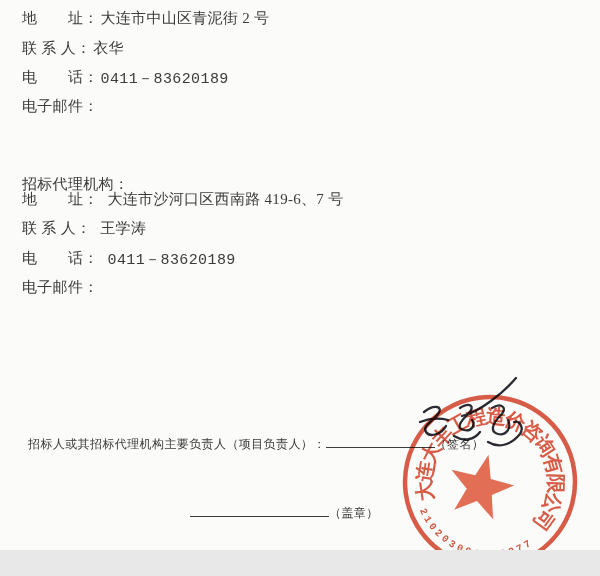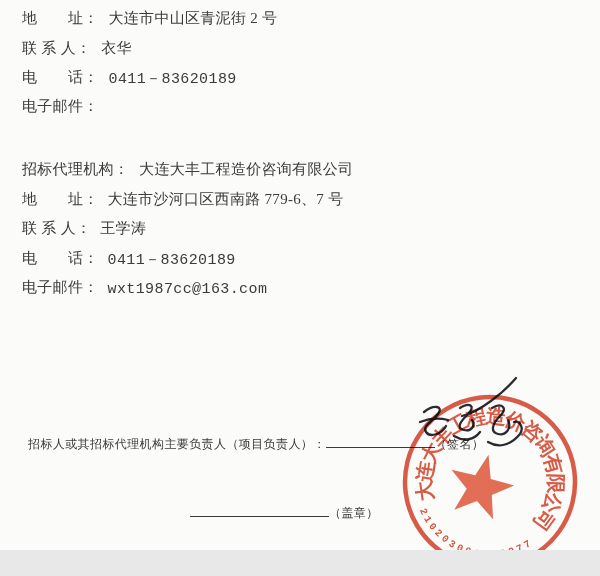--- a/index.html
+++ b/index.html
@@ -7,21 +7,21 @@
     position:relative;width:600px;height:550px;overflow:hidden;
     background:#fbfbf9;
     font-family:"Liberation Serif","DejaVu Serif",serif;
     color:#3b3b3b;
   }
   .row{
     position:absolute;left:22px;display:flex;align-items:baseline;
     font-size:15px;line-height:17px;letter-spacing:.3px;z-index:2;
   }
   .lbl{white-space:pre;}
-  .val{margin-left:10px;white-space:pre;}
+  .val{margin-left:2px;white-space:pre;}
   .val.mono{
     font-family:"Liberation Mono","DejaVu Sans Mono",monospace;
     font-size:15px;letter-spacing:.4px;position:relative;top:.5px;
   }
   .val.indent{margin-left:9px;}
   .signline{
     position:absolute;display:flex;align-items:baseline;
     font-size:12px;line-height:19px;letter-spacing:.4px;
     z-index:2;mix-blend-mode:multiply;white-space:pre;
   }
@@ -71,39 +71,37 @@
     <span class="val">衣华</span>
   </div>
   <div class="row" style="top:69px">
     <span class="lbl">电　　话：</span>
     <span class="val mono">0411－83620189</span>
   </div>
   <div class="row" style="top:98px">
     <span class="lbl">电子邮件：</span>
   </div>
 
-  <div class="row" style="top:161px">
+  <div class="row" style="top:176px">
     <span class="lbl">招标代理机构：</span>
-    <span class="val">大连大丰工程造价咨询有限公司</span>
   </div>
   <div class="row" style="top:191px">
     <span class="lbl">地　　址：</span>
-    <span class="val indent">大连市沙河口区西南路 779-6、7 号</span>
+    <span class="val indent">大连市沙河口区西南路 419-6、7 号</span>
   </div>
   <div class="row" style="top:220px">
     <span class="lbl">联 系 人：</span>
     <span class="val indent">王学涛</span>
   </div>
   <div class="row" style="top:250px">
     <span class="lbl">电　　话：</span>
     <span class="val mono indent">0411－83620189</span>
   </div>
   <div class="row" style="top:279px">
     <span class="lbl">电子邮件：</span>
-    <span class="val mono indent">wxt1987cc@163.com</span>
   </div>
 
   <svg id="seal" viewBox="0 0 184 184">
     <g id="seal-group" transform="rotate(14 92 92)">
       <circle class="seal-ring-circle" cx="92" cy="92" r="85"></circle>
       <g id="seal-ring">
           <text x="30.8" y="116.7" transform="rotate(-112.0 30.8 116.7)" class="seal-char">大</text>
           <text x="26.2" y="97.5" transform="rotate(-94.8 26.2 97.5)" class="seal-char">连</text>
           <text x="27.6" y="77.8" transform="rotate(-77.5 27.6 77.8)" class="seal-char">大</text>
           <text x="34.7" y="59.3" transform="rotate(-60.3 34.7 59.3)" class="seal-char">丰</text>

